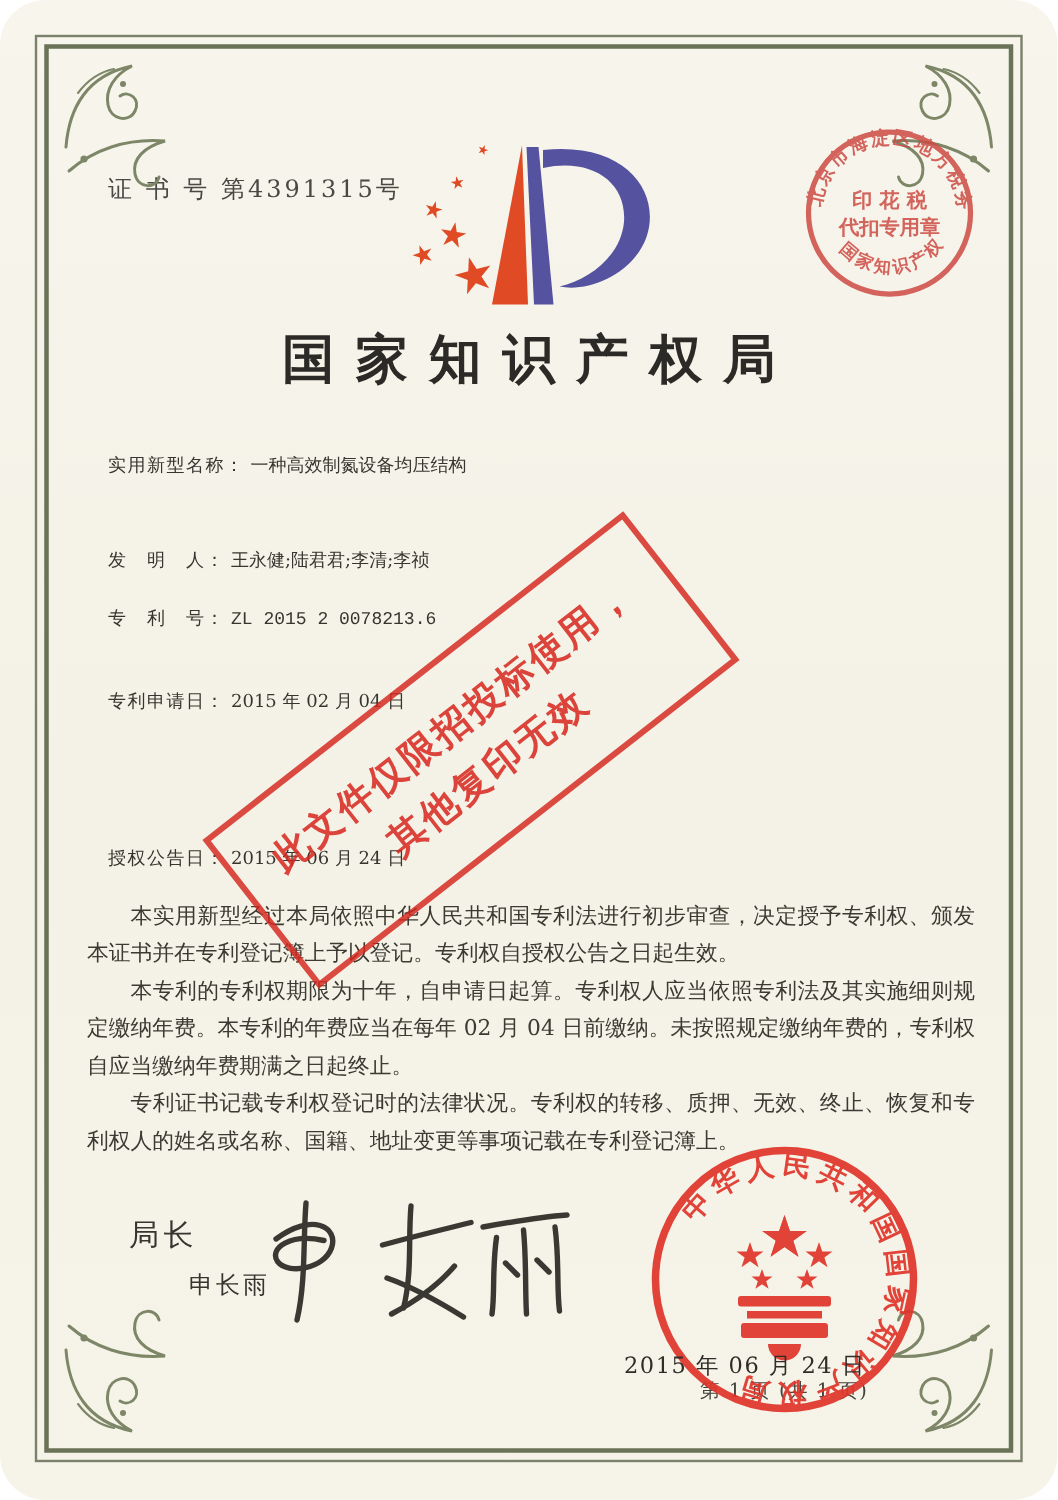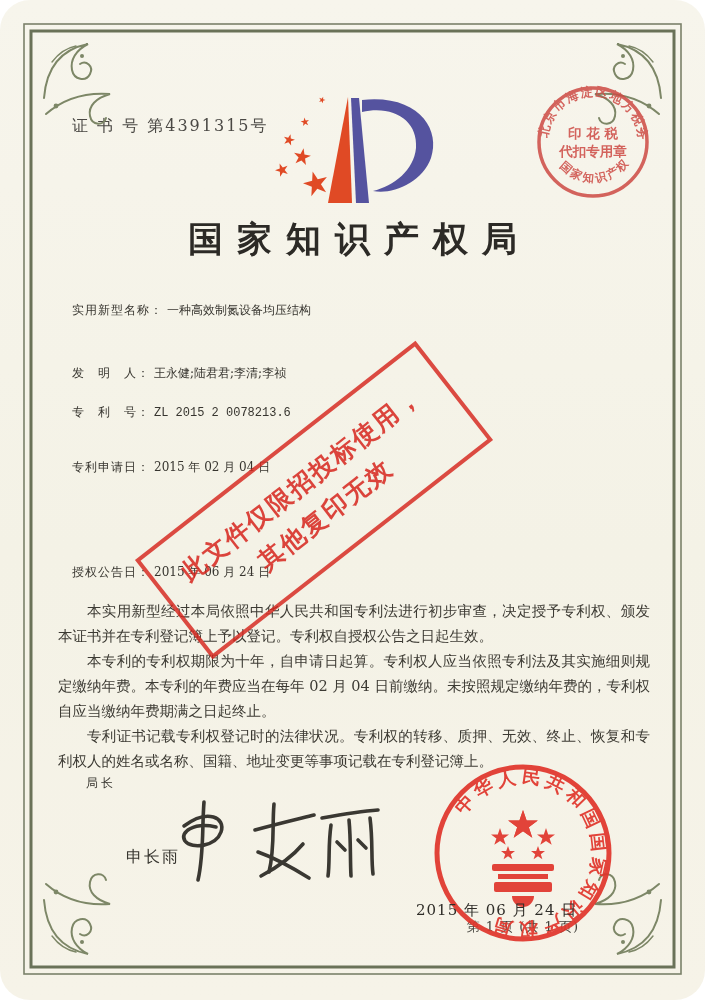--- a/index.html
+++ b/index.html
@@ -11,21 +11,21 @@
   .abs{position:absolute;}
   .cert-no{left:72px;top:116px;font-size:16px;letter-spacing:2px;color:#4a4844;}
   .title{left:0;top:216px;width:705px;text-align:center;font-size:35px;font-weight:bold;
          letter-spacing:14px;color:#2c2a26;text-indent:14px;}
   .field{left:72px;font-size:12px;color:#37352f;white-space:nowrap;}
   .field .lbl{letter-spacing:1px;}
   .field .val{margin-left:4px;}
   .body-text{left:58px;top:599px;width:592px;font-size:14.5px;line-height:25px;
              text-align:justify;color:#3c3a33;}
   .body-text p{margin:0;text-indent:2em;}
-  .sig-title{left:86px;top:775px;font-size:12px;letter-spacing:3px;color:#37352f;}
+  .sig-title{left:86px;top:810px;font-size:20px;letter-spacing:3px;color:#37352f;}
   .sig-name{left:86px;top:847px;font-size:16px;letter-spacing:2px;color:#37352f;margin-left:40px;}
   .footer{left:0;top:918px;width:579px;text-align:right;font-size:13px;color:#45433d;letter-spacing:1px;}
   .seal-date{left:416px;top:901px;font-size:15px;color:#2f2d28;letter-spacing:1px;z-index:6;}
   .diag-stamp{
     left:136px;top:437px;width:348px;height:118px;z-index:5;
     transform:rotate(-38deg);
     border:4px solid rgba(214,37,28,.82);
     display:flex;flex-direction:column;align-items:center;justify-content:center;
     color:rgba(214,37,28,.85);font-weight:bold;font-size:25px;letter-spacing:2px;
     line-height:1.55;text-align:center;

